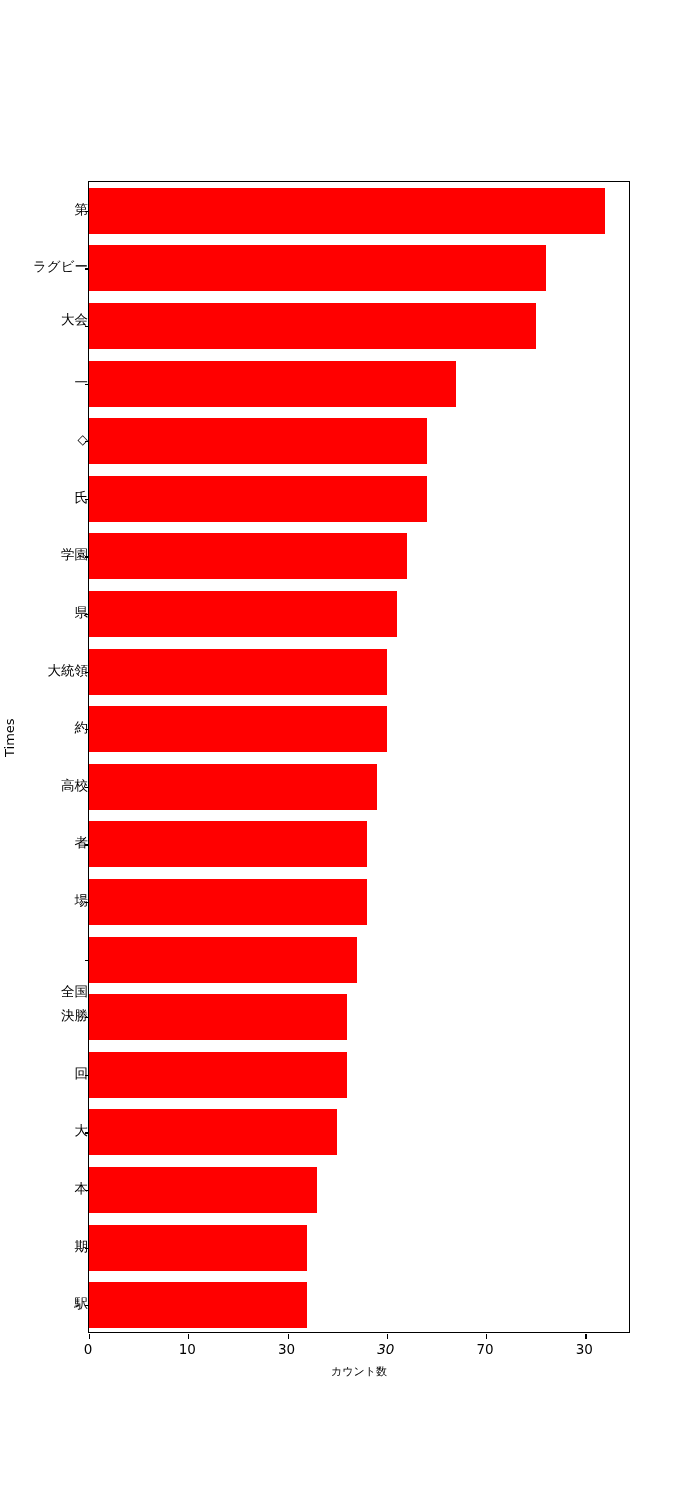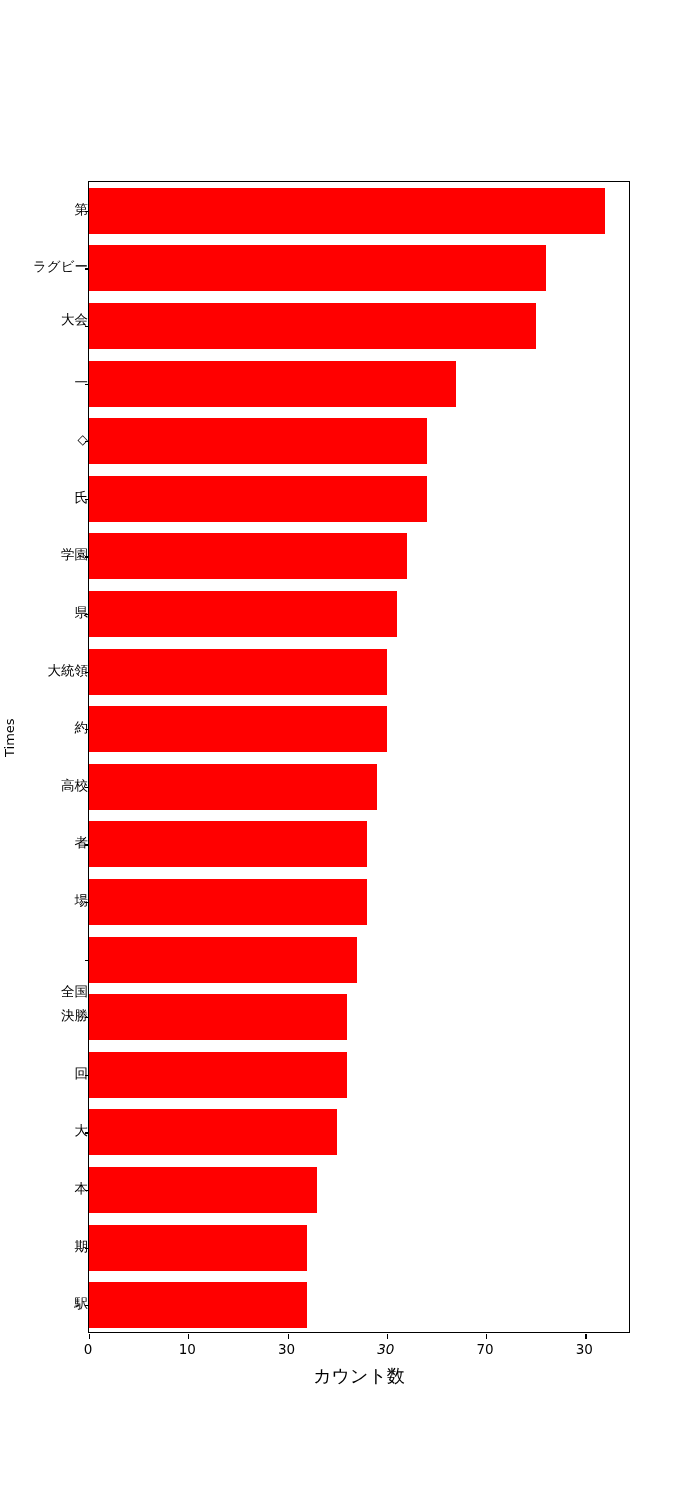--- a/index.html
+++ b/index.html
@@ -96,21 +96,21 @@
     transform: translateX(-50%);
     white-space: nowrap;
     line-height: 1;
   }
   #xaxis-label {
     position: absolute;
     left: 88px;
     top: 1364px;
     width: 542px;
     text-align: center;
-    font-size: 18px;
+    font-size: 11px;
     color: #000000;
     white-space: nowrap;
   }
   #yaxis-label {
     position: absolute;
     left: 2px;
     top: 757px;
     font-size: 13px;
     color: #000000;
     transform: rotate(-90deg);

